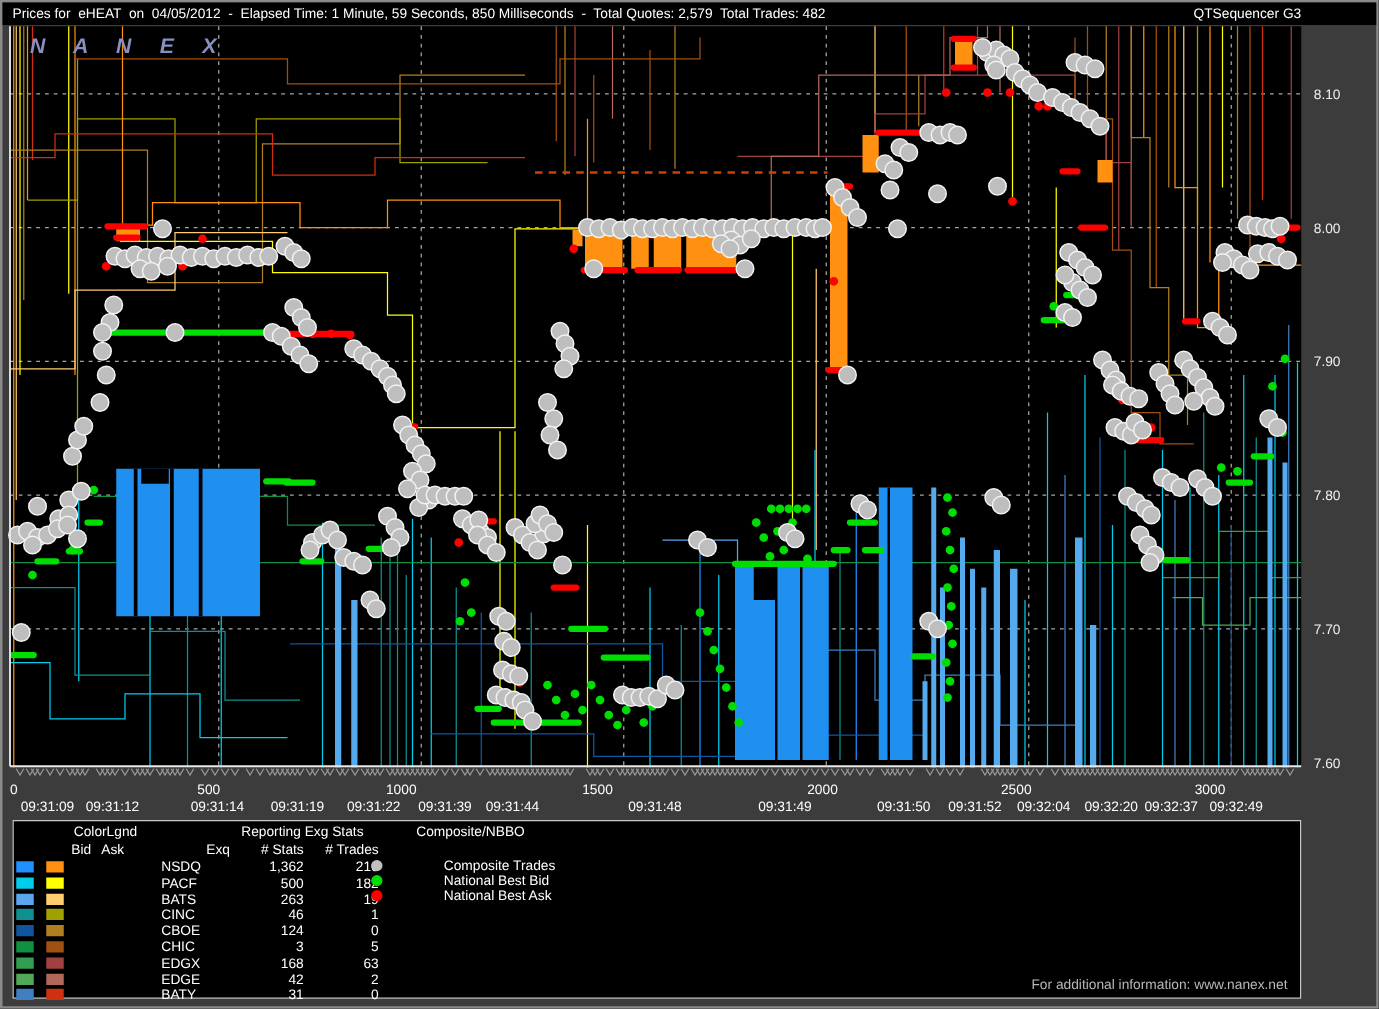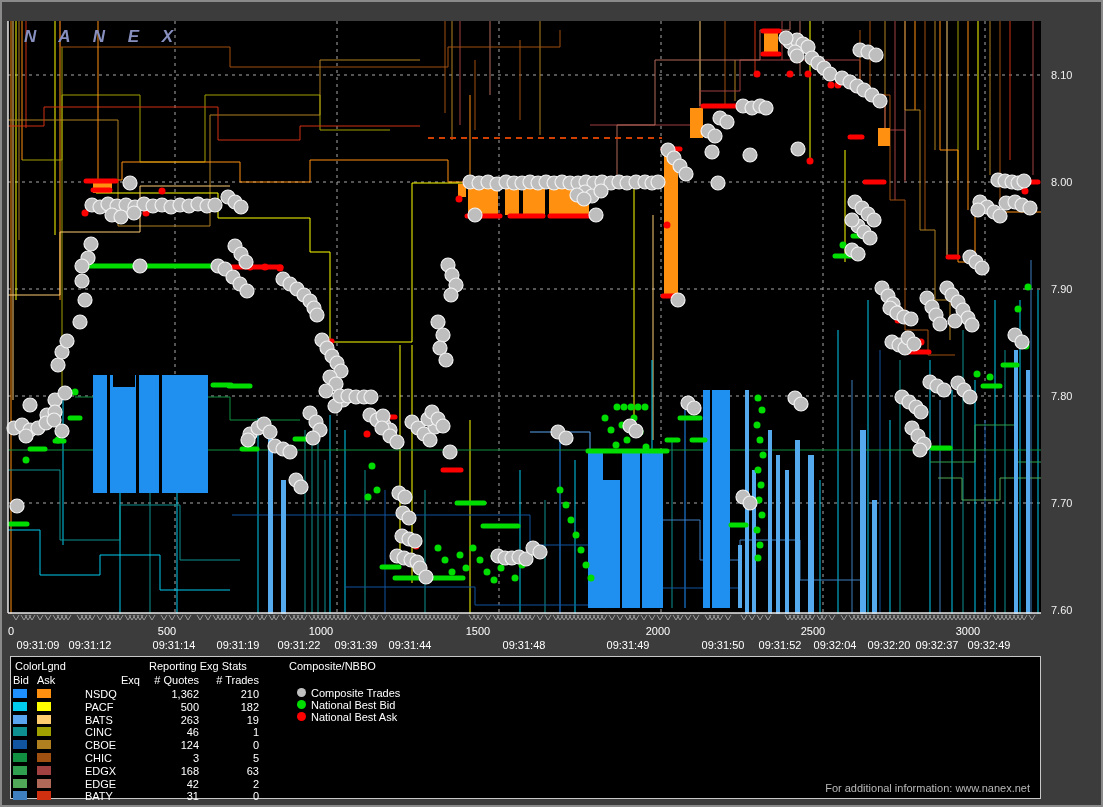--- a/index.html
+++ b/index.html
@@ -8,30 +8,34 @@
           font-family:"Liberation Sans", sans-serif;}
   #titlebar{position:absolute;left:2px;top:2px;width:1099px;height:18px;background:#000;
             color:#FFF;font-size:11px;display:flex;justify-content:space-between;align-items:center;}
   #title-left{padding-left:8px;white-space:pre;}
   #title-right{padding-right:60px;}
   #chart-svg{position:absolute;left:0;top:0;}
   #nanex-logo{position:absolute;left:24px;top:27px;color:#8890C0;font-style:italic;font-weight:bold;
               font-size:17px;letter-spacing:9px;}
   #legend-panel{position:absolute;left:10px;top:656px;width:1029px;height:141px;background:#000;
                 border:1px solid #C8C8C8;color:#FFF;font-size:11px;}
-  .lg-abs{position:absolute;white-space:nowrap;}
+  .lg-abs{position:absolute;white-space:nowrap;margin-left:44px;}
   .sw{position:absolute;width:14px;height:9px;}
   .num{text-align:right;}
   #footer-note{position:absolute;right:10px;bottom:4px;color:#B8B8B8;font-size:11px;}
   .nbbo-dot{position:absolute;width:9px;height:9px;border-radius:50%;}
 </style>
 </head>
 <body>
 
 <div id="window">
+  <div id="titlebar">
+    <span id="title-left">Prices for  eHEAT  on  04/05/2012  -  Elapsed Time: 1 Minute, 59 Seconds, 850 Milliseconds  -  Total Quotes: 2,579  Total Trades: 482</span>
+    <span id="title-right">QTSequencer G3</span>
+  </div>
 
   <svg id="chart-svg" width="1103" height="807">
       <rect x="8" y="21" width="1033" height="592" fill="#000000"></rect>
       <line x1="175" y1="21" x2="175" y2="613" stroke="#A8A8A8" stroke-dasharray="3,4" stroke-width="1"></line>
       <line x1="337" y1="21" x2="337" y2="613" stroke="#A8A8A8" stroke-dasharray="3,4" stroke-width="1"></line>
       <line x1="499" y1="21" x2="499" y2="613" stroke="#A8A8A8" stroke-dasharray="3,4" stroke-width="1"></line>
       <line x1="661" y1="21" x2="661" y2="613" stroke="#A8A8A8" stroke-dasharray="3,4" stroke-width="1"></line>
       <line x1="823" y1="21" x2="823" y2="613" stroke="#A8A8A8" stroke-dasharray="3,4" stroke-width="1"></line>
       <line x1="985" y1="21" x2="985" y2="613" stroke="#A8A8A8" stroke-dasharray="3,4" stroke-width="1"></line>
       <line x1="8" y1="75" x2="1041" y2="75" stroke="#A8A8A8" stroke-dasharray="3,4" stroke-width="1"></line>
@@ -809,21 +813,21 @@
     </svg>
 
   <div id="nanex-logo">N A N E X</div>
 
   <div id="legend-panel">
     <span class="lg-abs" style="left:4px;top:3px;">ColorLgnd</span>
     <span class="lg-abs" style="left:2px;top:17px;">Bid</span>
     <span class="lg-abs" style="left:26px;top:17px;">Ask</span>
     <span class="lg-abs" style="left:138px;top:3px;">Reporting Exg Stats</span>
     <span class="lg-abs" style="left:74px;top:17px;padding-left:36px;">Exq</span>
-    <span class="lg-abs num" style="left:140px;top:17px;width:48px;"># Quotes</span>
+    <span class="lg-abs num" style="left:140px;top:17px;width:48px;"># Stats</span>
     <span class="lg-abs num" style="left:200px;top:17px;width:48px;"># Trades</span>
     <span class="lg-abs" style="left:278px;top:3px;">Composite/NBBO</span>
     <div id="legend-rows">
         <div class="sw" style="left:2px;top:32px;background:#1E90FF"></div>
     <div class="sw" style="left:26px;top:32px;background:#FF9010"></div>
     <span class="lg-abs" style="left:74px;top:31px;">NSDQ</span>
     <span class="lg-abs num" style="left:130px;top:31px;width:58px;">1,362</span>
     <span class="lg-abs num" style="left:196px;top:31px;width:52px;">210</span>
         <div class="sw" style="left:2px;top:44.8px;background:#00CCEE"></div>
     <div class="sw" style="left:26px;top:44.8px;background:#FFFF00"></div>

